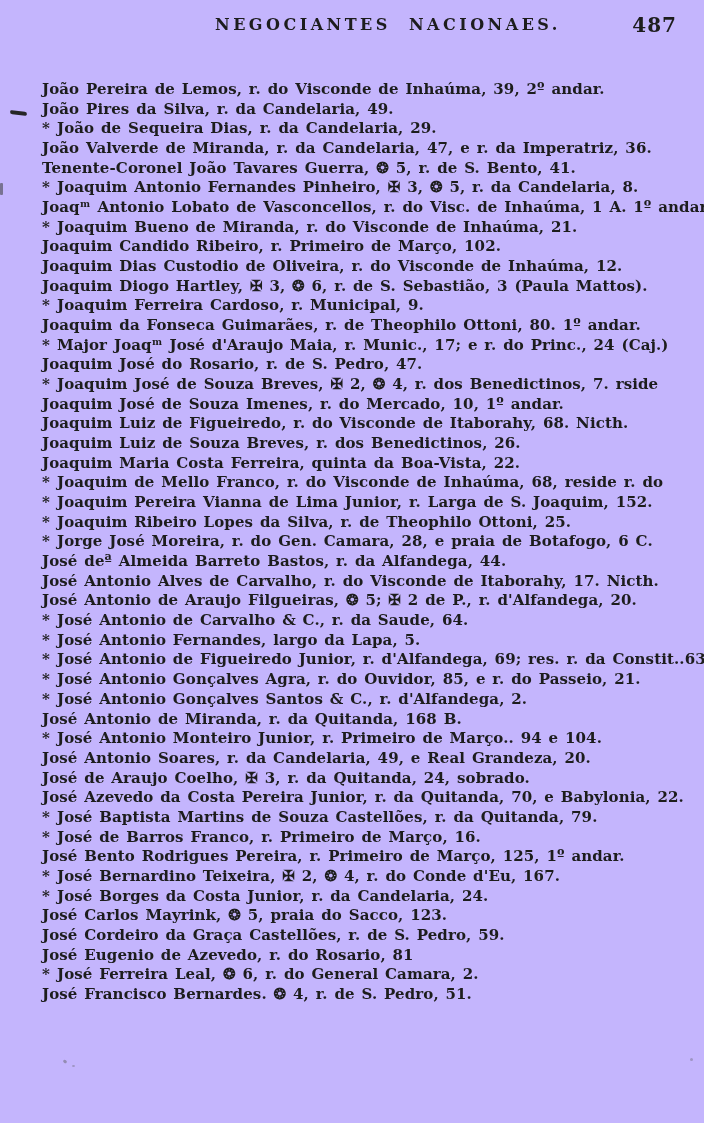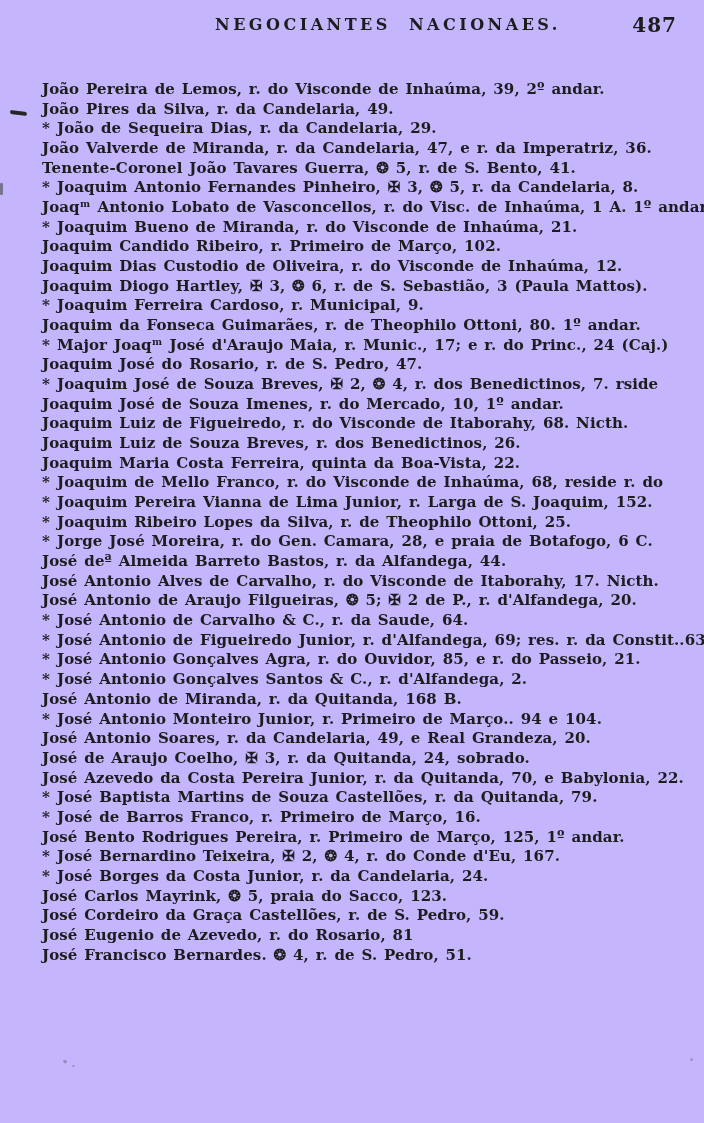--- a/index.html
+++ b/index.html
@@ -131,36 +131,38 @@
       <div class="line"><span>Joaquim Luiz de Souza Breves, r. dos Benedictinos, 26.</span></div>
       <div class="line"><span>Joaquim Maria Costa Ferreira, quinta da Boa-Vista, 22.</span></div>
       <div class="line"><span class="star">*</span><span>Joaquim de Mello Franco, r. do Visconde de Inhaúma, 68, reside r. do</span></div>
       <div class="line"><span class="star">*</span><span>Joaquim Pereira Vianna de Lima Junior, r. Larga de S. Joaquim, 152.</span></div>
       <div class="line"><span class="star">*</span><span>Joaquim Ribeiro Lopes da Silva, r. de Theophilo Ottoni, 25.</span></div>
       <div class="line"><span class="star">*</span><span>Jorge José Moreira, r. do Gen. Camara, 28, e praia de Botafogo, 6 C.</span></div>
       <div class="line"><span>José deª Almeida Barreto Bastos, r. da Alfandega, 44.</span></div>
       <div class="line"><span>José Antonio Alves de Carvalho, r. do Visconde de Itaborahy, 17. Nicth.</span></div>
       <div class="line"><span>José Antonio de Araujo Filgueiras, ❂ 5; ✠ 2 de P., r. d'Alfandega, 20.</span></div>
       <div class="line"><span class="star">*</span><span>José Antonio de Carvalho &amp; C., r. da Saude, 64.</span></div>
+      <div class="line"><span class="star">*</span><span>José Antonio Fernandes, largo da Lapa, 5.</span></div>
       <div class="line"><span class="star">*</span><span>José Antonio de Figueiredo Junior, r. d'Alfandega, 69; res. r. da Constit..63.</span></div>
       <div class="line"><span class="star">*</span><span>José Antonio Gonçalves Agra, r. do Ouvidor, 85, e r. do Passeio, 21.</span></div>
       <div class="line"><span class="star">*</span><span>José Antonio Gonçalves Santos &amp; C., r. d'Alfandega, 2.</span></div>
       <div class="line"><span>José Antonio de Miranda, r. da Quitanda, 168 B.</span></div>
       <div class="line"><span class="star">*</span><span>José Antonio Monteiro Junior, r. Primeiro de Março.. 94 e 104.</span></div>
       <div class="line"><span>José Antonio Soares, r. da Candelaria, 49, e Real Grandeza, 20.</span></div>
       <div class="line"><span>José de Araujo Coelho, ✠ 3, r. da Quitanda, 24, sobrado.</span></div>
       <div class="line"><span>José Azevedo da Costa Pereira Junior, r. da Quitanda, 70, e Babylonia, 22.</span></div>
       <div class="line"><span class="star">*</span><span>José Baptista Martins de Souza Castellões, r. da Quitanda, 79.</span></div>
       <div class="line"><span class="star">*</span><span>José de Barros Franco, r. Primeiro de Março, 16.</span></div>
       <div class="line"><span>José Bento Rodrigues Pereira, r. Primeiro de Março, 125, 1º andar.</span></div>
       <div class="line"><span class="star">*</span><span>José Bernardino Teixeira, ✠ 2, ❂ 4, r. do Conde d'Eu, 167.</span></div>
       <div class="line"><span class="star">*</span><span>José Borges da Costa Junior, r. da Candelaria, 24.</span></div>
       <div class="line"><span>José Carlos Mayrink, ❂ 5, praia do Sacco, 123.</span></div>
       <div class="line"><span>José Cordeiro da Graça Castellões, r. de S. Pedro, 59.</span></div>
       <div class="line"><span>José Eugenio de Azevedo, r. do Rosario, 81</span></div>
+      <div class="line"><span class="star">*</span><span>José Ferreira Leal, ❂ 6, r. do General Camara, 2.</span></div>
       <div class="line"><span>José Francisco Bernardes. ❂ 4, r. de S. Pedro, 51.</span></div>
     </div>
 
   <div class="speckle s1"></div>
   <div class="speckle s2"></div>
   <div class="speckle s3"></div>
 
 </div>
 
 </body></html>

